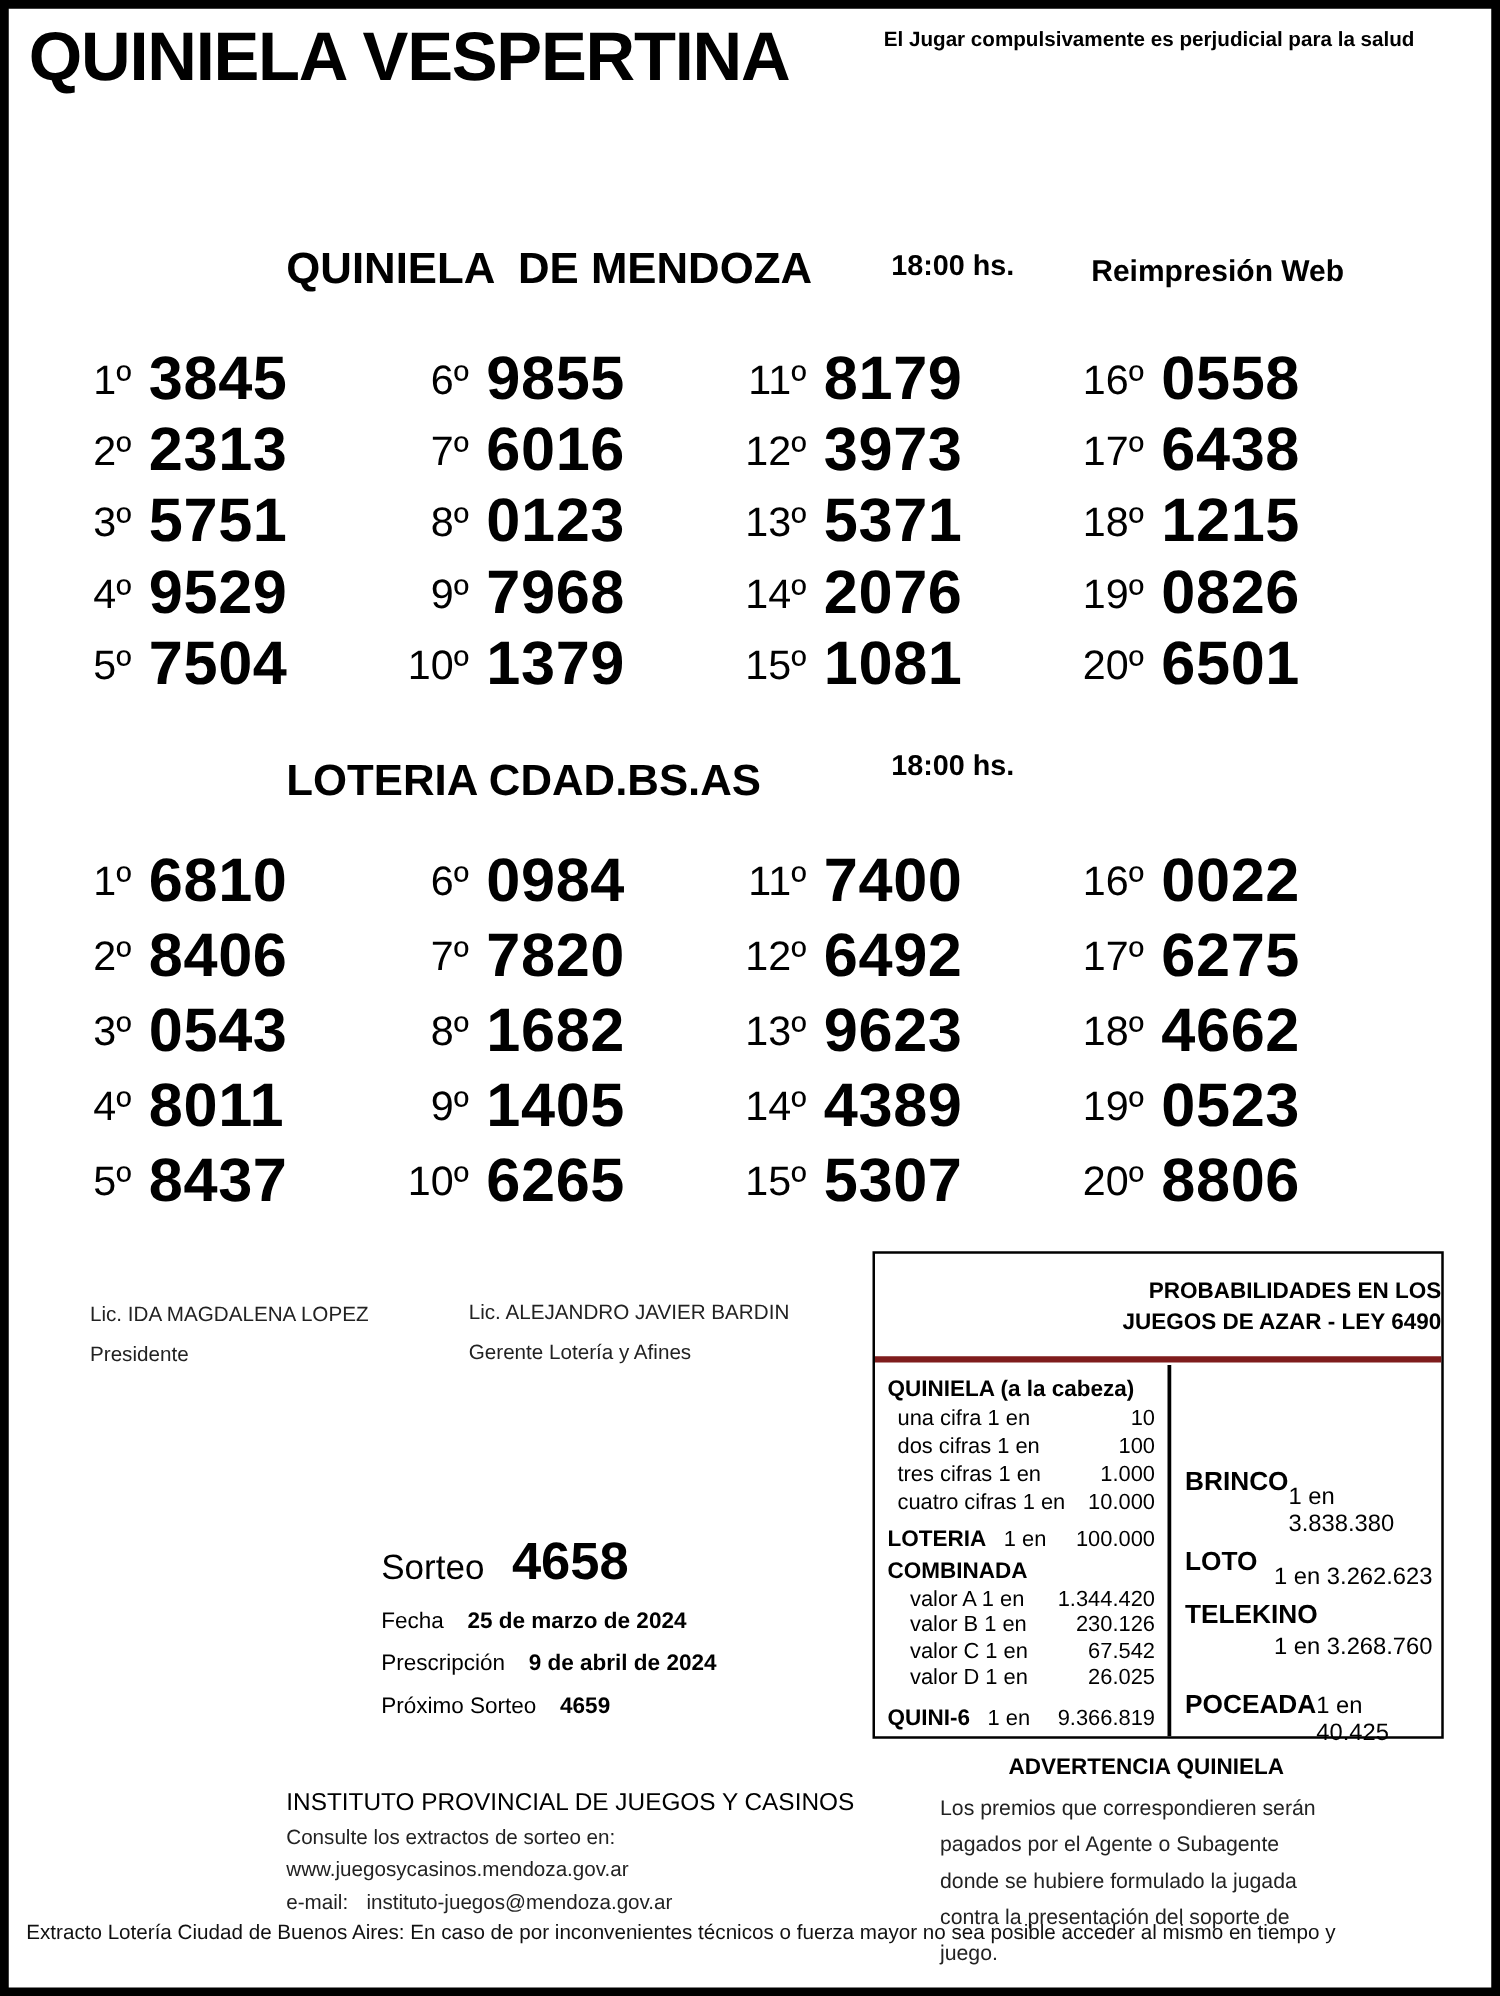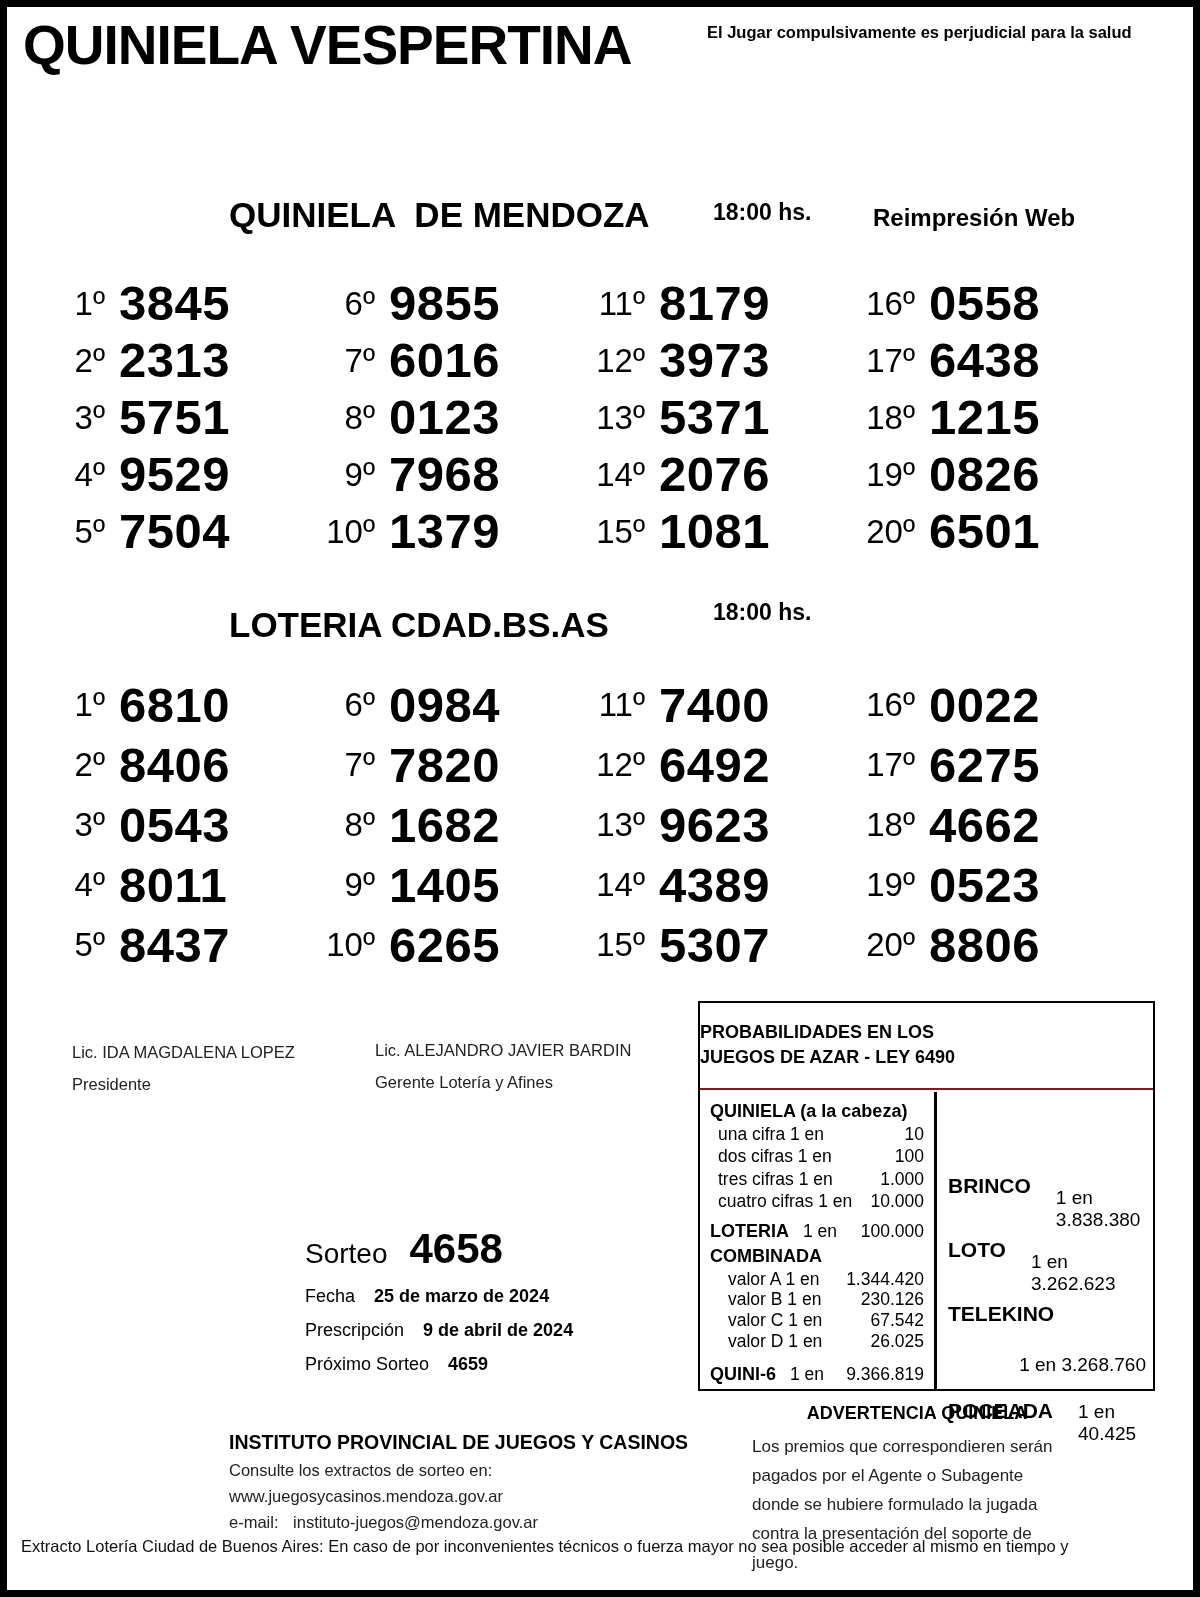--- a/index.html
+++ b/index.html
@@ -31,51 +31,51 @@
 
   .draw { left:298px; top:1218px; font-size:18px; }
   .draw-line1 { display:flex; align-items:baseline; }
   .sorteo-label { font-size:28px; }
   .sorteo-num { font-size:42px; font-weight:bold; margin-left:22px; }
   .draw-row { margin-top:13px; }
   .draw-row .d-label { }
   .draw-row .d-value { font-weight:bold; margin-left:14px; }
 
   .prob-box { left:691px; top:994px; width:457px; height:390px; border:2px solid #000; }
-  .prob-title { text-align:left; padding-top:17px; height:87px; border-bottom:2px solid #7f1d1d;
+  .prob-title { text-align:right; padding-top:17px; height:87px; border-bottom:5px solid #7f1d1d;
                 font-weight:bold; font-size:18px; line-height:25px; }
   .vdiv { position:absolute; left:234px; top:89px; bottom:0; width:3px; background:#000; }
   .prob-left { position:absolute; left:10px; top:96px; width:214px; }
   .pl-header { font-weight:bold; font-size:18px; line-height:24px; }
   .prob-row { display:flex; font-size:17.5px; line-height:22.4px; padding-left:8px; }
   .prob-row .p-val { margin-left:auto; }
   .trio { display:flex; font-size:17.5px; line-height:24px; }
   .trio .t-name { font-weight:bold; font-size:18px; }
   .trio .t-mid { margin-left:14px; }
   .trio .t-val { margin-left:auto; }
   .trio.loteria { margin-top:6px; }
   .trio.quini { margin-top:10px; }
   .pl-sub { font-weight:bold; font-size:18px; line-height:26px; }
   .valor-rows .prob-row { padding-left:18px; line-height:20.8px; }
   .prob-right { position:absolute; left:248px; top:170px; width:198px; }
-  .game { display:flex; justify-content:space-between; align-items:flex-start;gap:25px; }
+  .game { display:flex; justify-content:space-between; align-items:flex-start; }
   .game .gname { font-weight:bold; font-size:21px; line-height:26px; }
   .game .gval { font-size:19px; padding-top:14px; }
   .game.g2 { margin-top:6px; }
   .game.wrap { flex-wrap:wrap; margin-top:6px; }
   .game.wrap .gval { width:100%; text-align:right; padding-top:2px; }
   .game.inline { margin-top:22px; align-items:baseline; }
   .game.inline .gval { padding-top:0; }
 
   .advert { left:745px; top:1396px; width:330px; }
   .advert-title { text-align:center; font-weight:bold; font-size:18px; }
   .advert-lines { margin-top:8px; font-size:17px; line-height:29px; color:#222; }
 
   .inst { left:222px; top:1424px; }
-  .inst-name { font-weight:bold; font-size:19.5px; }
+  .inst-name { font-weight:normal; font-size:19.5px; }
   .inst-line { font-size:16.5px; margin-top:7px; color:#222; }
   .inst-line .email { margin-left:10px; }
 
   .footer { left:14px; top:1526px; width:1160px; font-size:16.5px; line-height:27px; color:#111; }
 </style>
 </head>
 <body>
 
 <div class="page">
 

